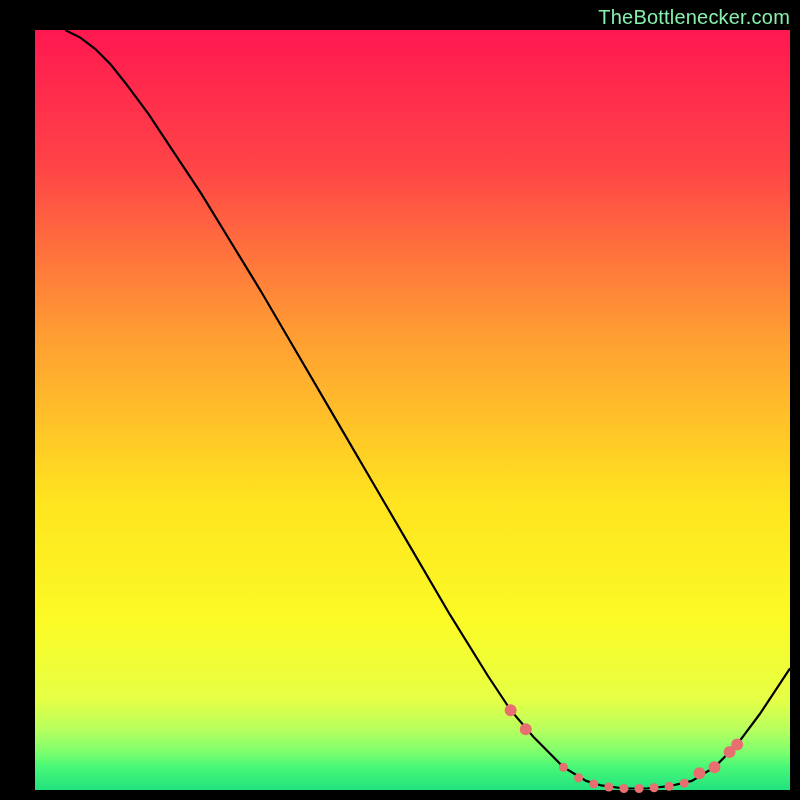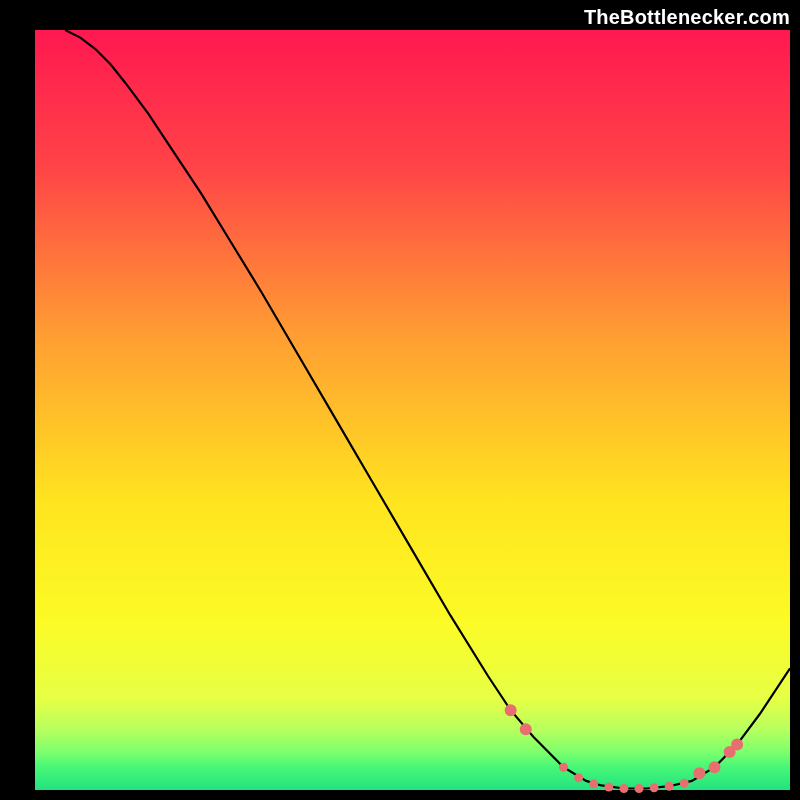--- a/index.html
+++ b/index.html
@@ -15,22 +15,22 @@
     width: 800px;
     height: 800px;
     background: #000;
   }
   .attribution {
     position: absolute;
     top: 6px;
     right: 10px;
     font-family: Arial, Helvetica, sans-serif;
     font-size: 20px;
-    color: #ffffff;
-    font-weight: 700;
+    color: #86efac;
+    font-weight: 400;
     letter-spacing: 0.2px;
   }
   svg.plot {
     position: absolute;
     left: 0;
     top: 0;
   }
 </style>
 </head>
 <body>

